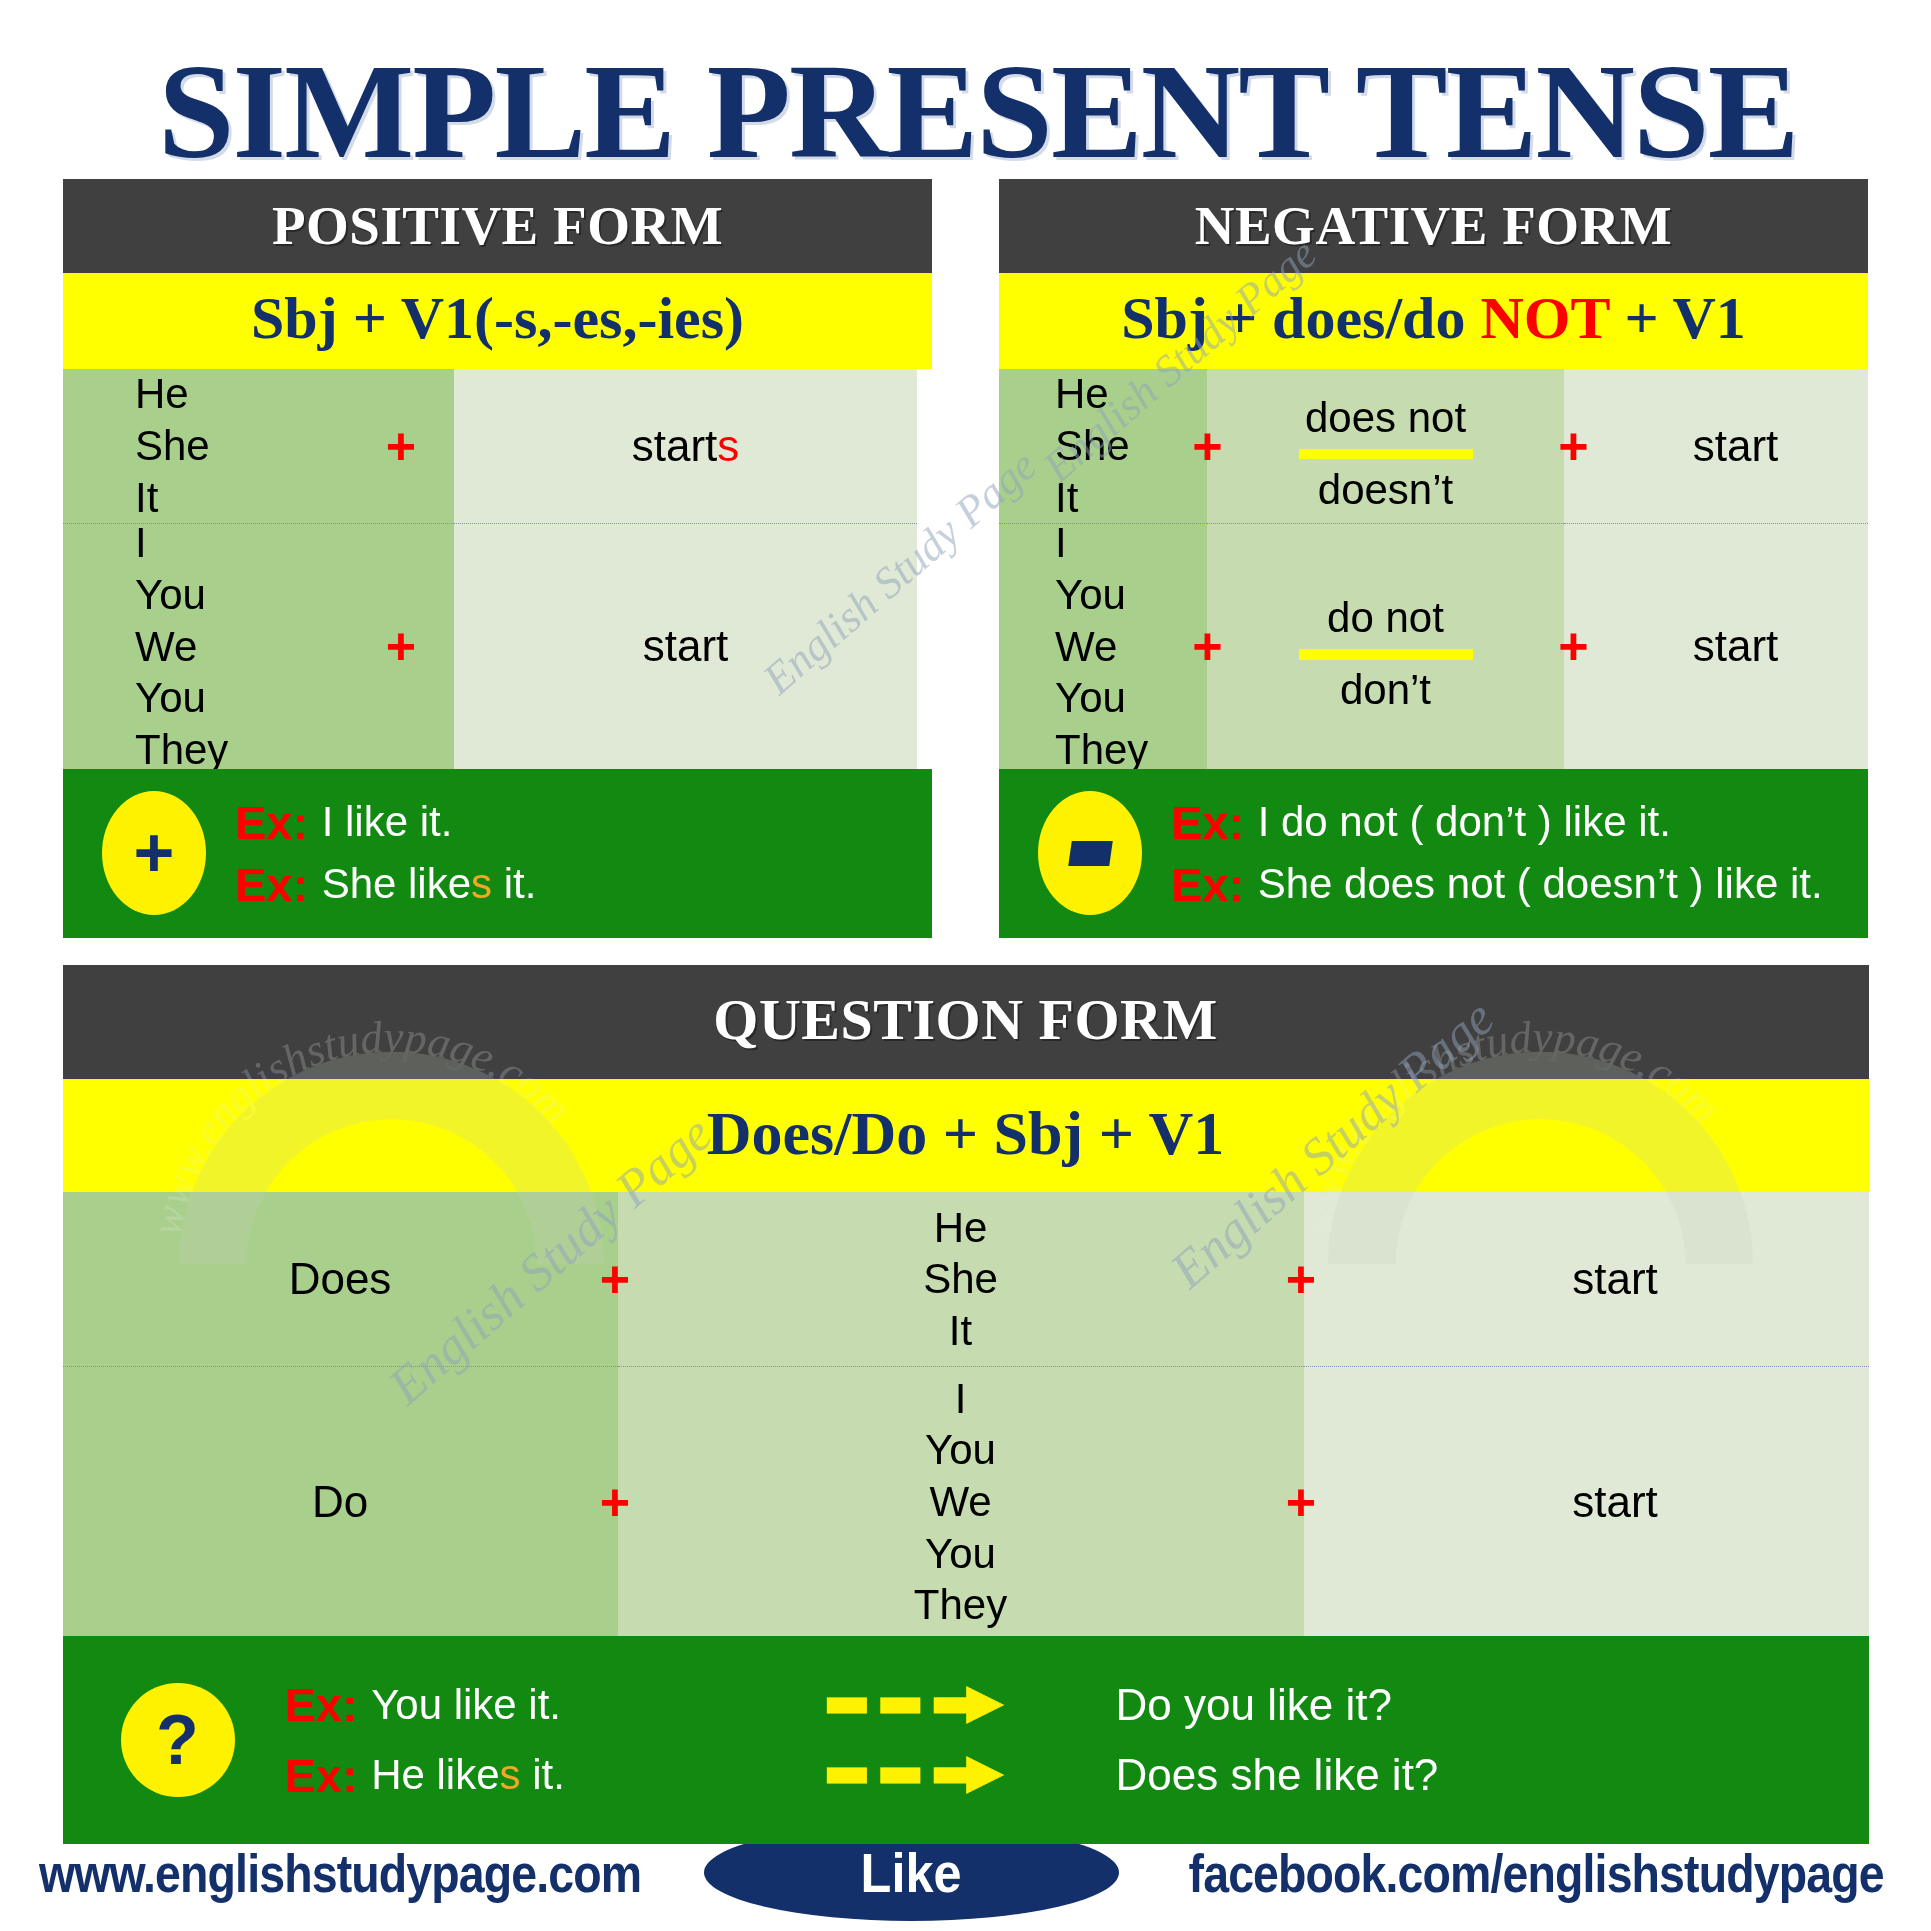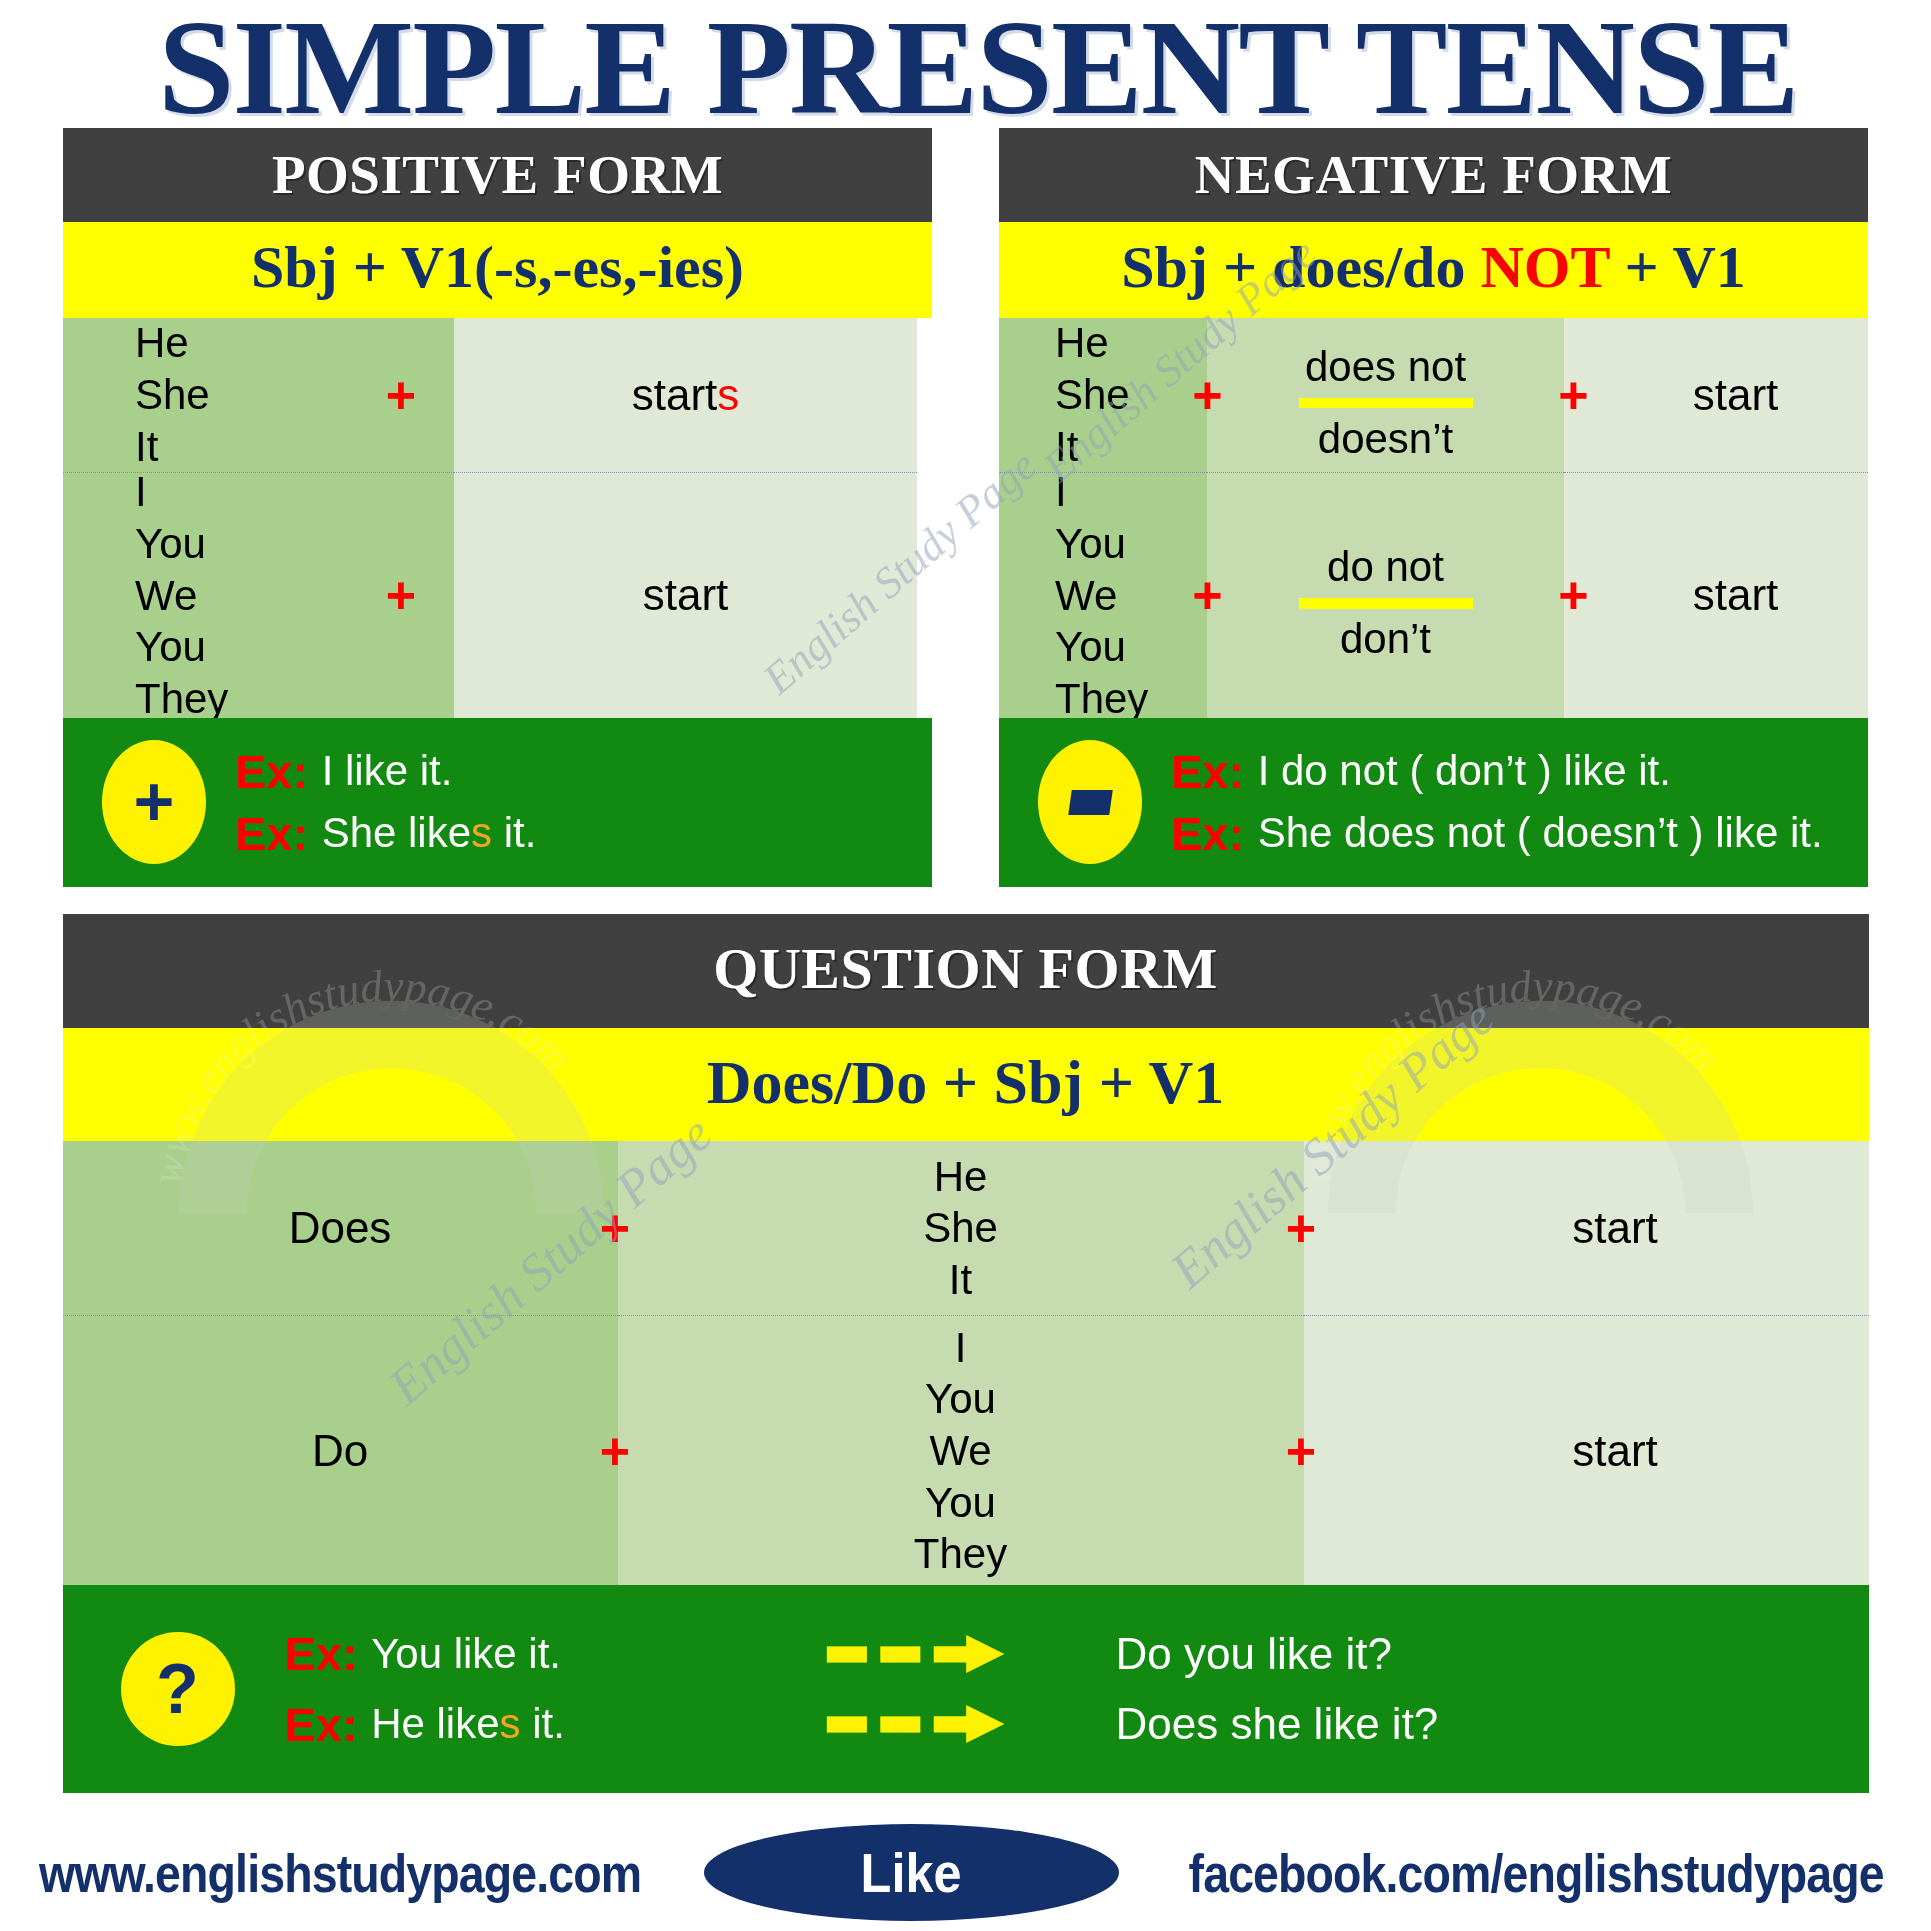--- a/index.html
+++ b/index.html
@@ -10,23 +10,23 @@
   body {
     width: 1931px;
     height: 1931px;
     font-family: "Liberation Sans", sans-serif;
     overflow: hidden;
     position: relative;
   }
 
   
   .title-bar {
-    height: 128px;
-    display: flex;
-    align-items: flex-start;
+    height: 179px;
+    display: flex;
+    align-items: flex-end;
     justify-content: center;
     padding-left: 25px;
   }
   .title-text {
     font-family: "Liberation Serif", serif;
     font-weight: bold;
     font-size: 135px;
     line-height: 1;
     color: #13306b;
     letter-spacing: -1.9px;

